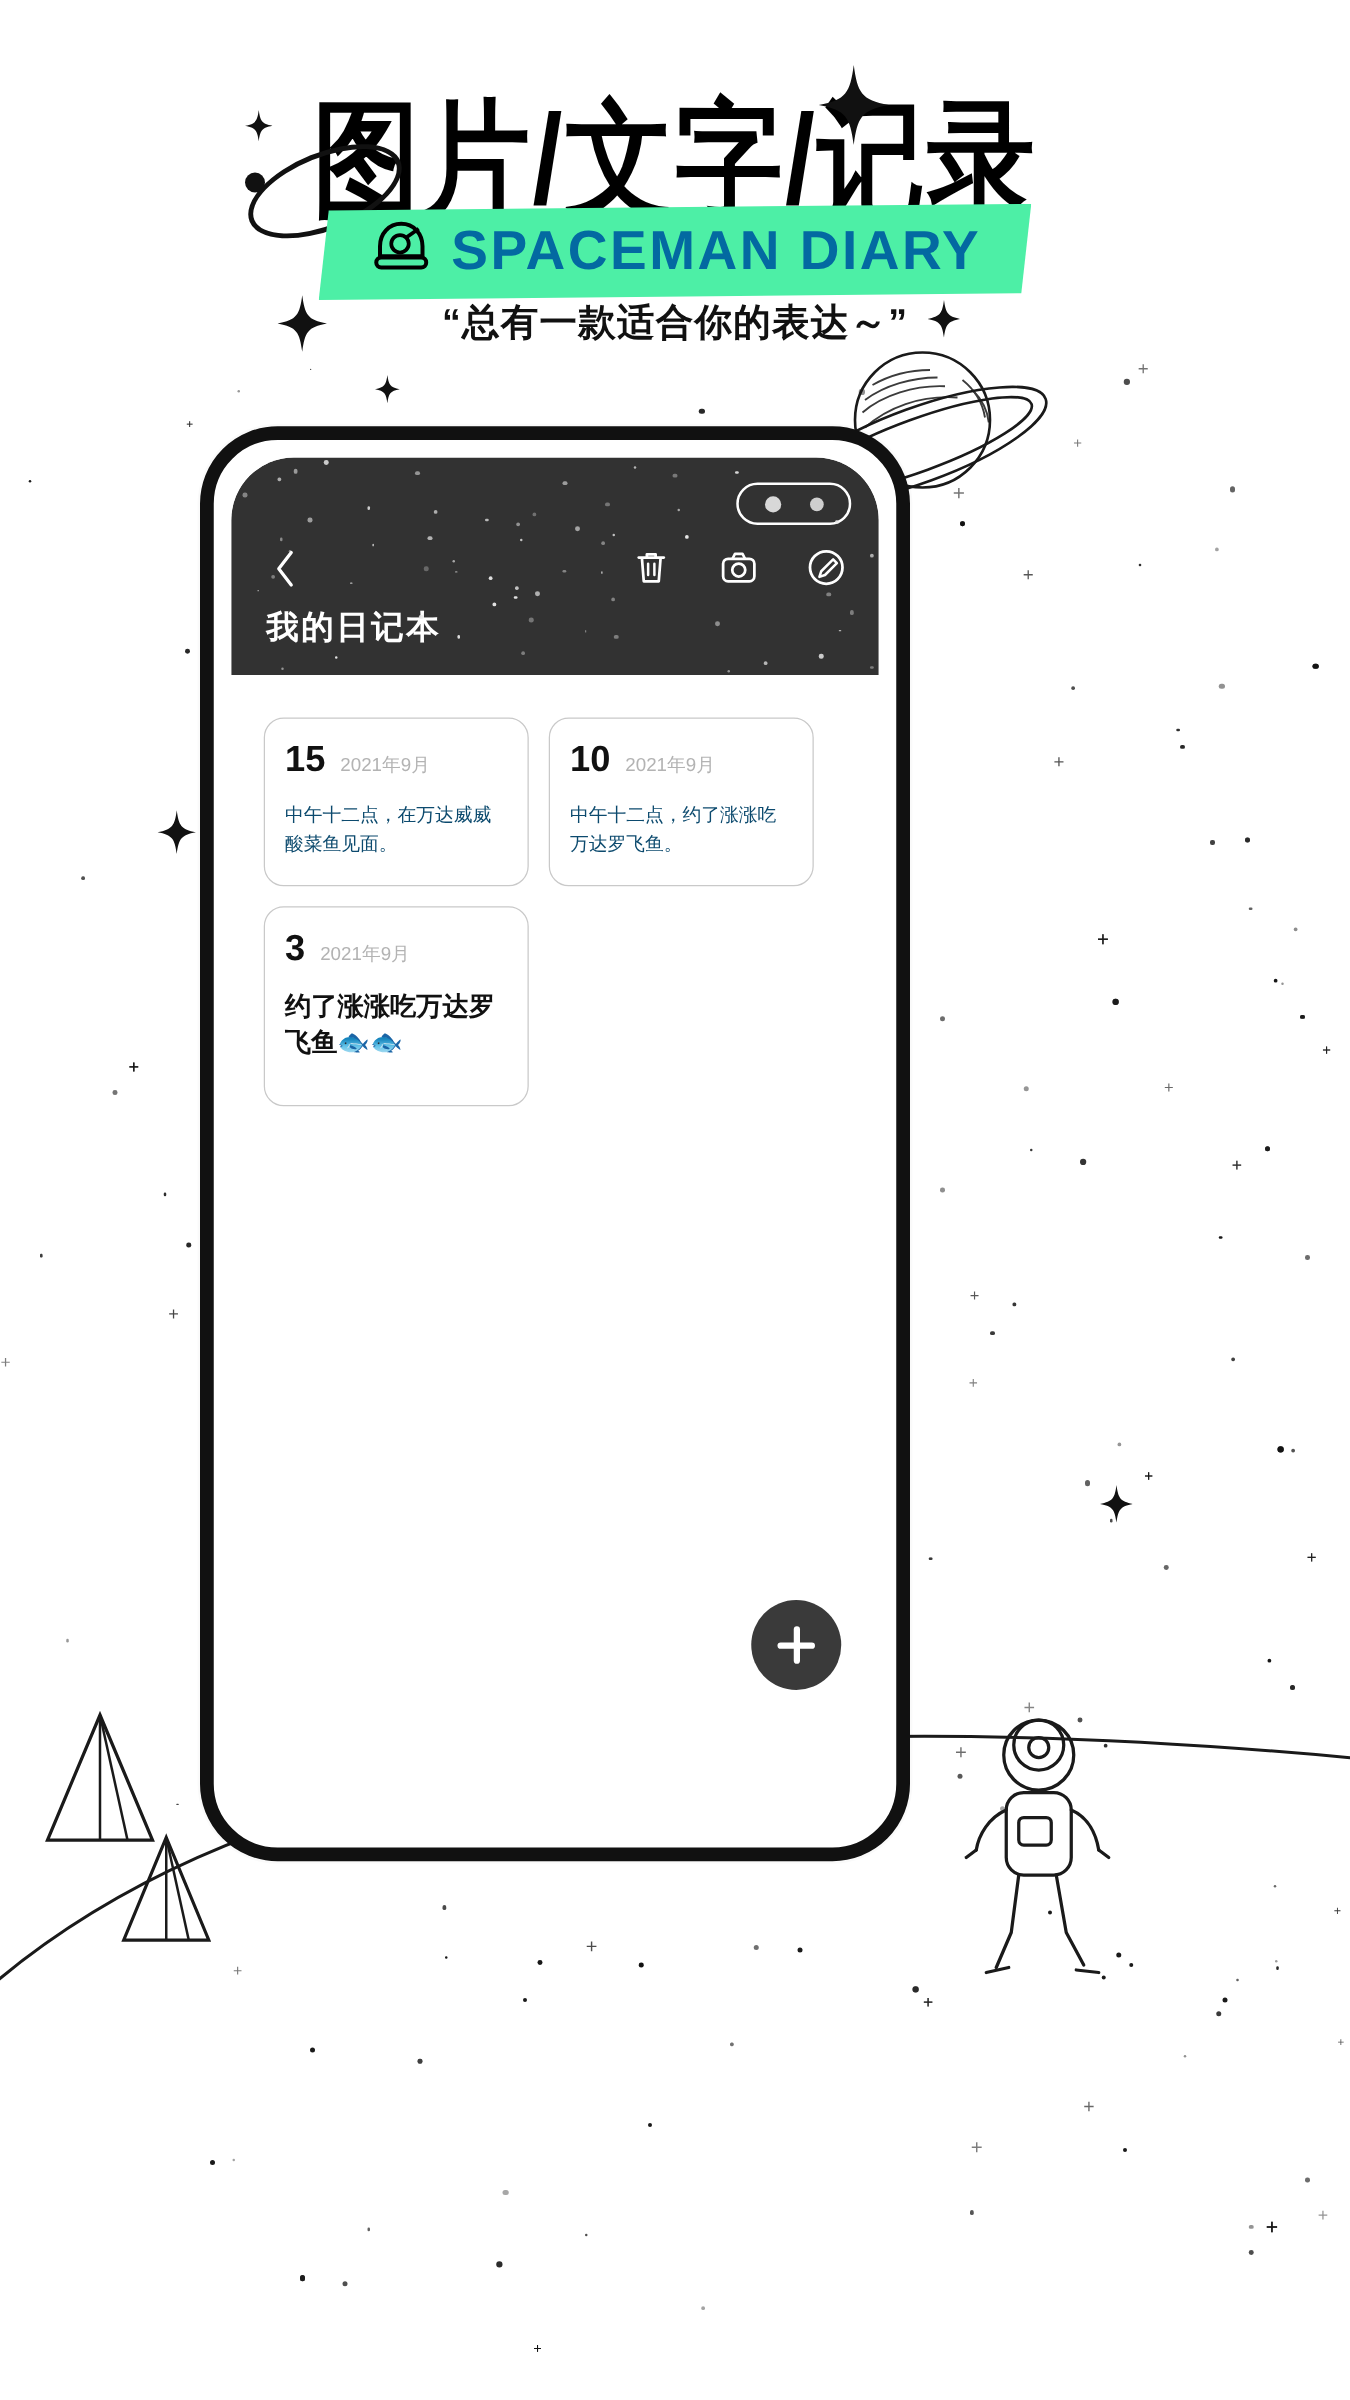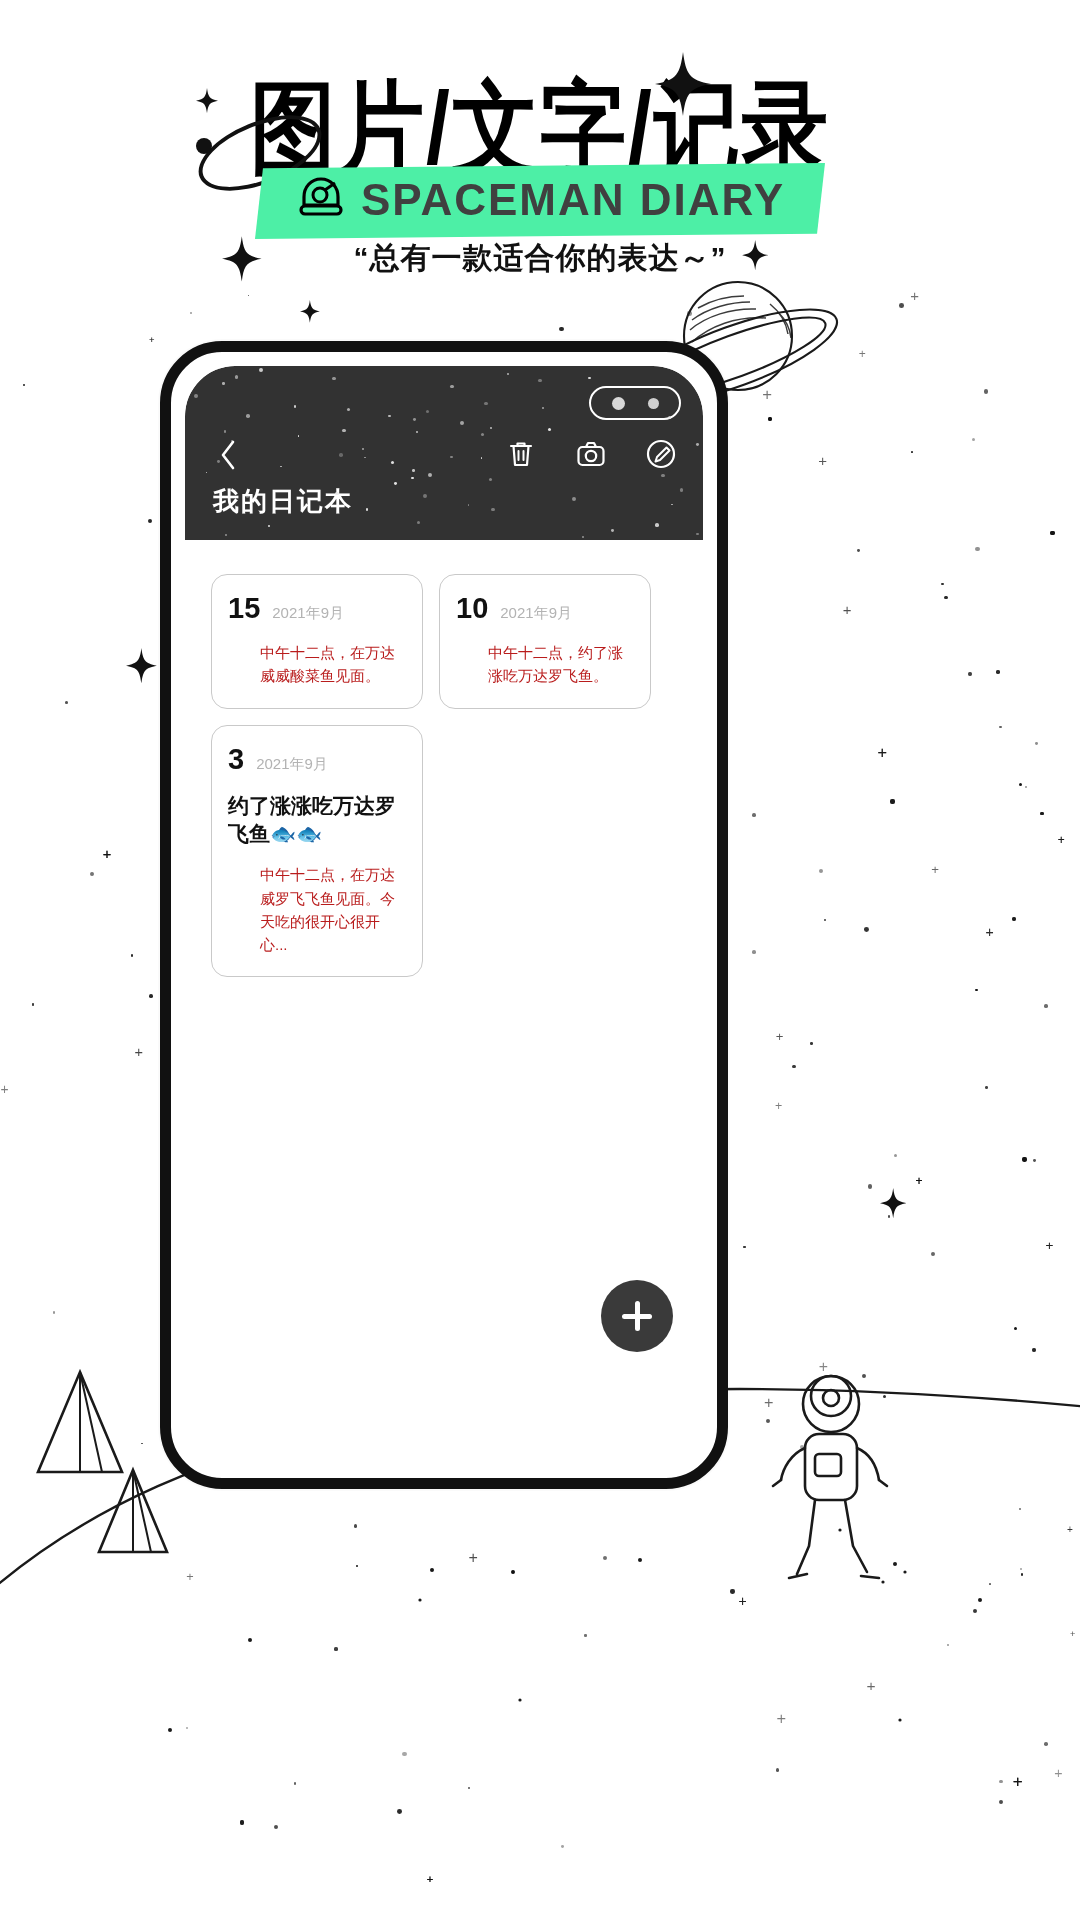--- a/index.html
+++ b/index.html
@@ -44,21 +44,21 @@
   
   .banner-wrap { position:absolute; top:163px; left:0; width:1080px; text-align:center; z-index:6; }
   .banner {
     display:inline-block; position:relative;
     background:#4DEFA6;
     padding:12px 40px 14px 44px;
     clip-path:polygon(1.4% 7%, 100% 0%, 98.6% 93%, 0% 100%);
   }
   .banner-inner { display:flex; align-items:center; gap:18px; }
   .banner-text {
-    font-size:44px; font-weight:bold; letter-spacing:2px; color:#404040;
+    font-size:44px; font-weight:bold; letter-spacing:2px; color:#0369a1;
     font-family:"Liberation Sans","DejaVu Sans",sans-serif;
   }
 
   
   .quote {
     position:absolute; top:238px; left:0; width:1080px; text-align:center;
     font-size:30px; font-weight:bold; color:#111; letter-spacing:1px; z-index:6;
     font-family:"Liberation Sans","DejaVu Sans",sans-serif;
   }
 
@@ -127,22 +127,22 @@
     padding:17px 16px 20px 16px; background:#fff;
   }
   .card-top { display:flex; align-items:baseline; gap:12px; margin-bottom:16px; }
   .card-day { font-size:29px; font-weight:bold; color:#111; font-family:"Liberation Sans","DejaVu Sans",sans-serif; }
   .card-month { font-size:15px; color:#b3b3b3; font-family:"Liberation Sans","DejaVu Sans",sans-serif; }
   .card-title {
     font-size:21px; font-weight:bold; color:#111; line-height:1.38; margin-bottom:14px;
     font-family:"Liberation Sans","DejaVu Sans",sans-serif; word-break:break-all;
   }
   .card-body {
-    font-size:15px; color:#b91c1c; line-height:1.55;
-    font-family:"Liberation Sans","DejaVu Sans",sans-serif; word-break:break-all;margin-left:32px;
+    font-size:15px; color:#0c4a6e; line-height:1.55;
+    font-family:"Liberation Sans","DejaVu Sans",sans-serif; word-break:break-all;
   }
   .fab {
     position:absolute; right:30px; bottom:112px;
     width:72px; height:72px; border-radius:50%; background:#3a3a3a;
     display:flex; align-items:center; justify-content:center; cursor:pointer;
   }
   .fab .plus-h { position:absolute; width:30px; height:5px; background:#fff; border-radius:3px; }
   .fab .plus-v { position:absolute; width:5px; height:30px; background:#fff; border-radius:3px; }
   .emoji { font-family:"DejaVu Sans",sans-serif; }
 </style>
@@ -528,21 +528,20 @@
           </div>
           <div class="card-body">中午十二点，约了涨涨吃万达罗飞鱼。</div>
         </div>
 
         <div class="card">
           <div class="card-top">
             <span class="card-day">3</span>
             <span class="card-month">2021年9月</span>
           </div>
           <div class="card-title"><span>约了涨涨吃万达罗飞鱼</span><span class="emoji">🐟🐟</span></div>
-          <div class="card-body">中午十二点，在万达威罗飞飞鱼见面。今天吃的很开心很开心...</div>
         </div>
 
       </div>
 
       <div class="fab">
         <span class="plus-h"></span>
         <span class="plus-v"></span>
       </div>
     </div>
 

